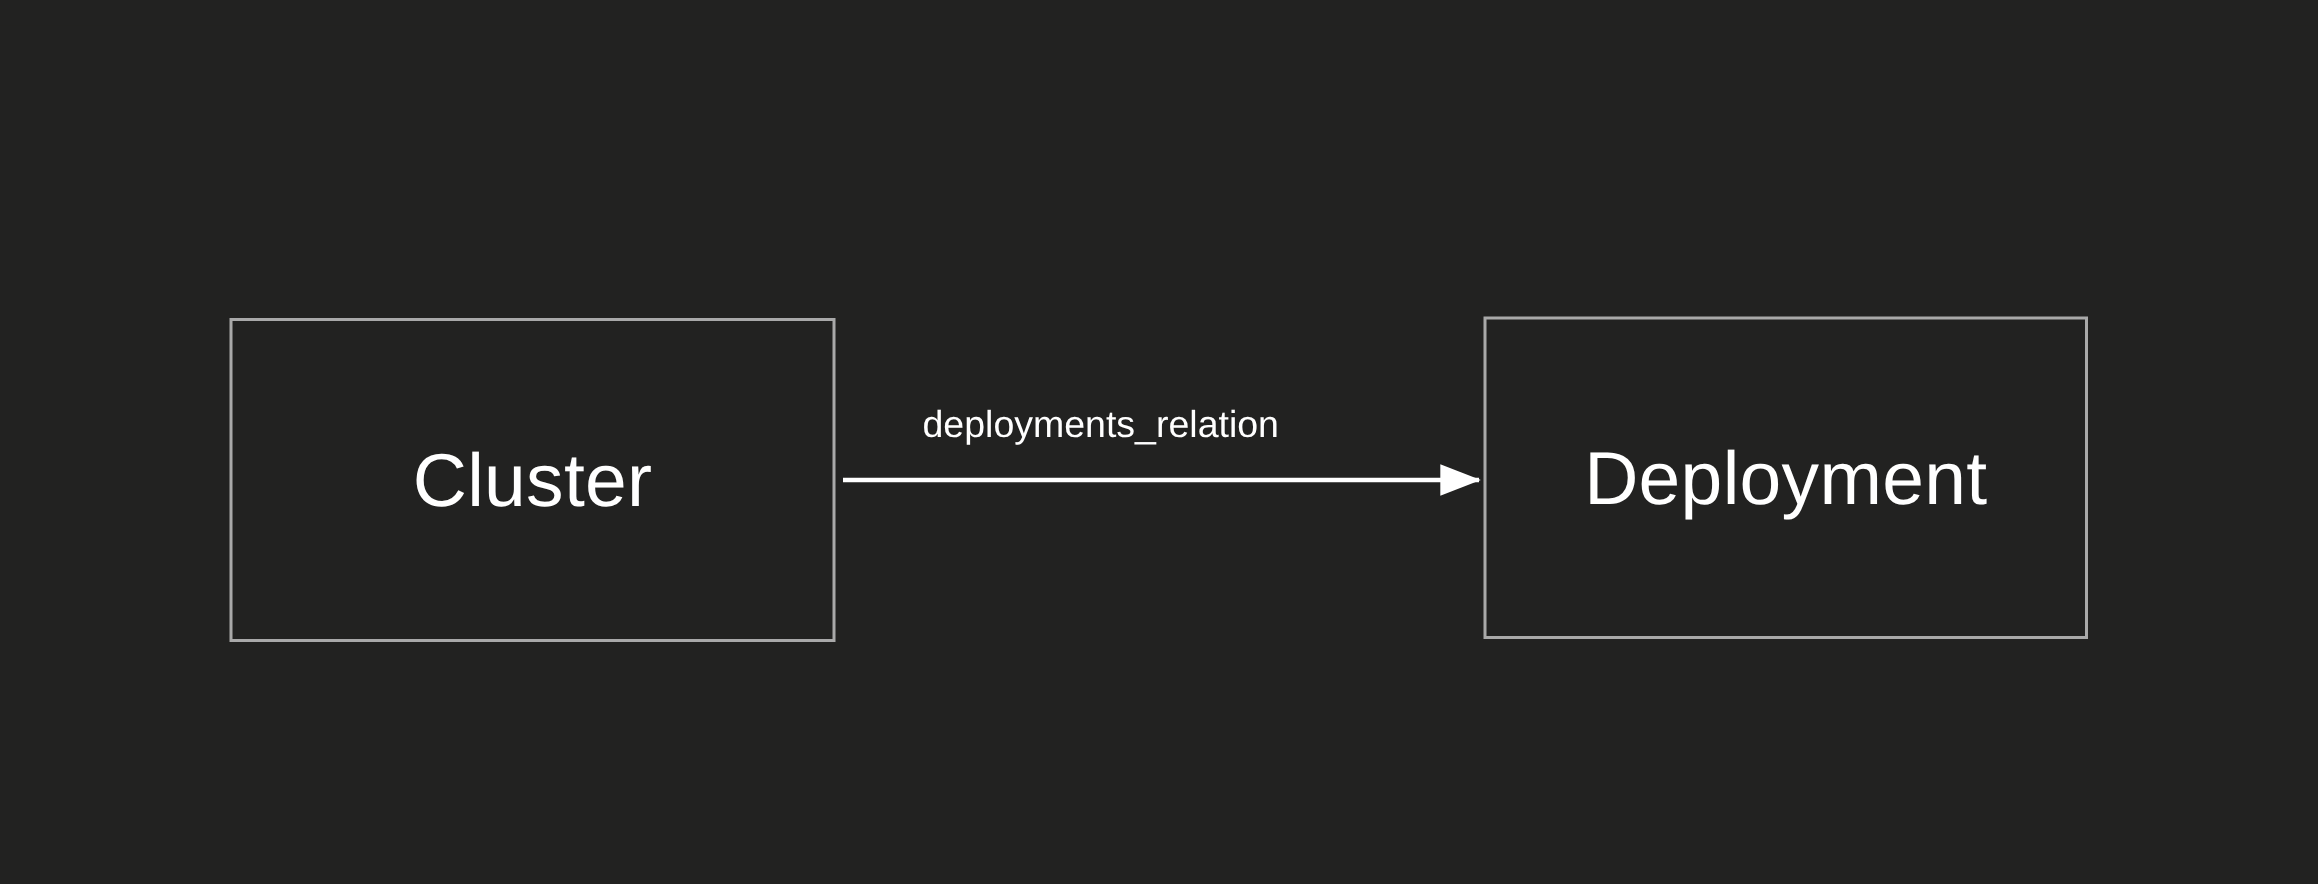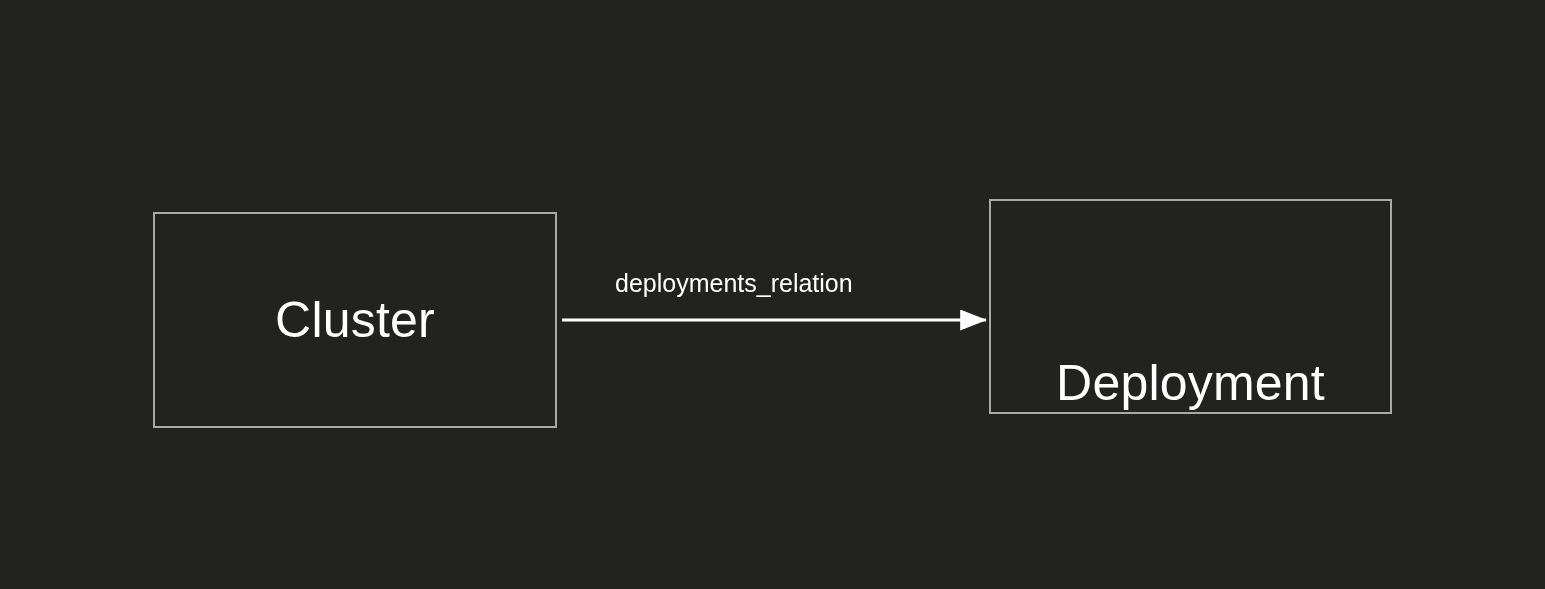--- a/index.html
+++ b/index.html
@@ -40,24 +40,23 @@
     left: 153px;
     top: 195px;
     width: 404px;
     height: 216px;
   }
   #node-cluster .node-label {
     font-size: 50px;
   }
   #node-deployment {
     left: 989px;
-    top: 182px;
+    top: 194px;
     width: 403px;
     height: 215px;
-    align-items: flex-end;
   }
   #node-deployment .node-label {
     font-size: 50px;
   }
   #edge-svg {
     position: absolute;
     left: 0;
     top: 0;
     width: 1545px;
     height: 589px;

